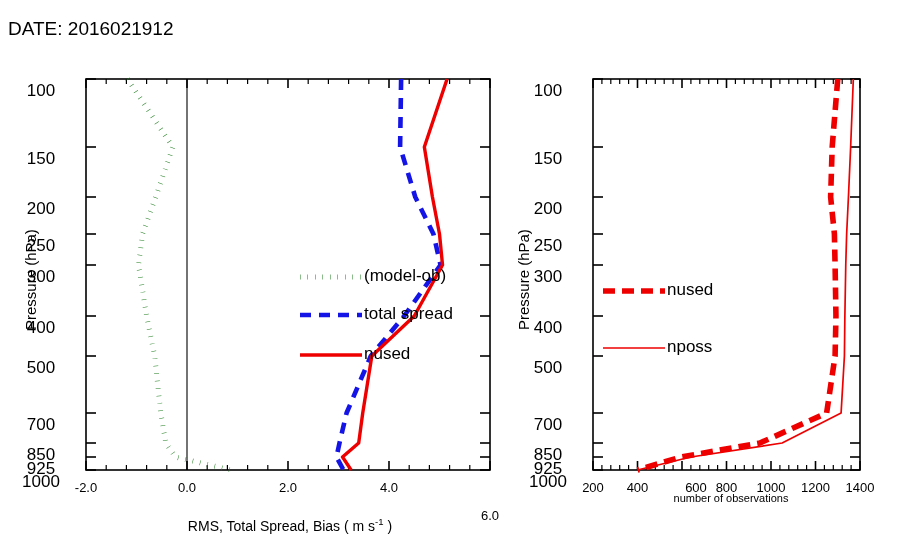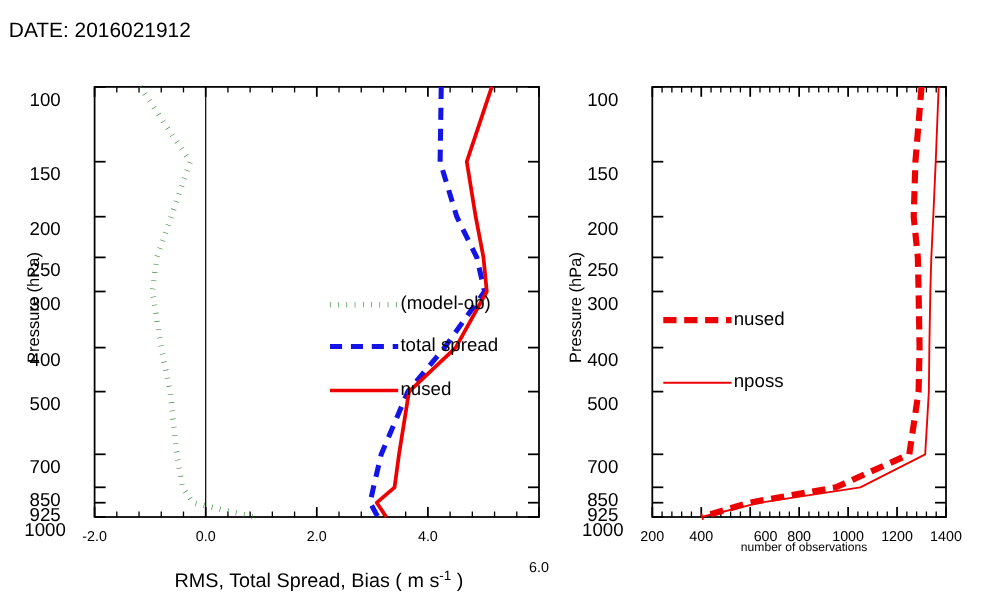--- a/index.html
+++ b/index.html
@@ -33,21 +33,21 @@
   .main-title {
     position: absolute;
     left: 310px;
     top: 20px;
     font-size: 22px;
     line-height: 26px;
     white-space: nowrap;
   }
   .axis-title-x {
     position: absolute;
-    font-size: 18px;
+    font-size: 14px;
     white-space: nowrap;
     text-align: center;
   }
   .axis-title-y {
     position: absolute;
     font-size: 15px;
     white-space: nowrap;
     transform-origin: 0 0;
     transform: rotate(-90deg);
   }

